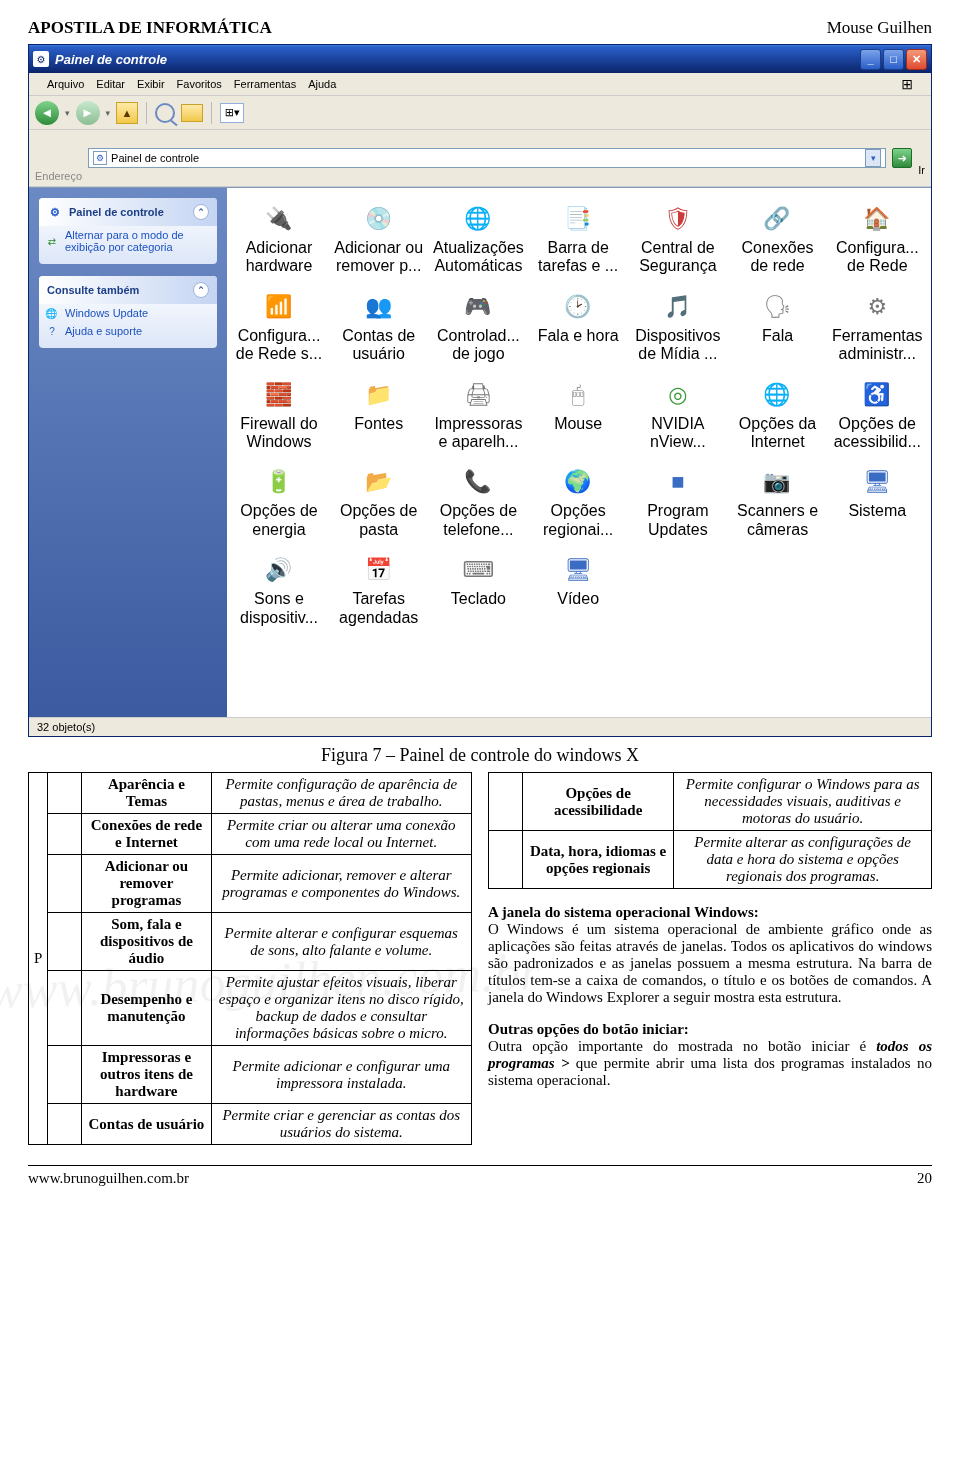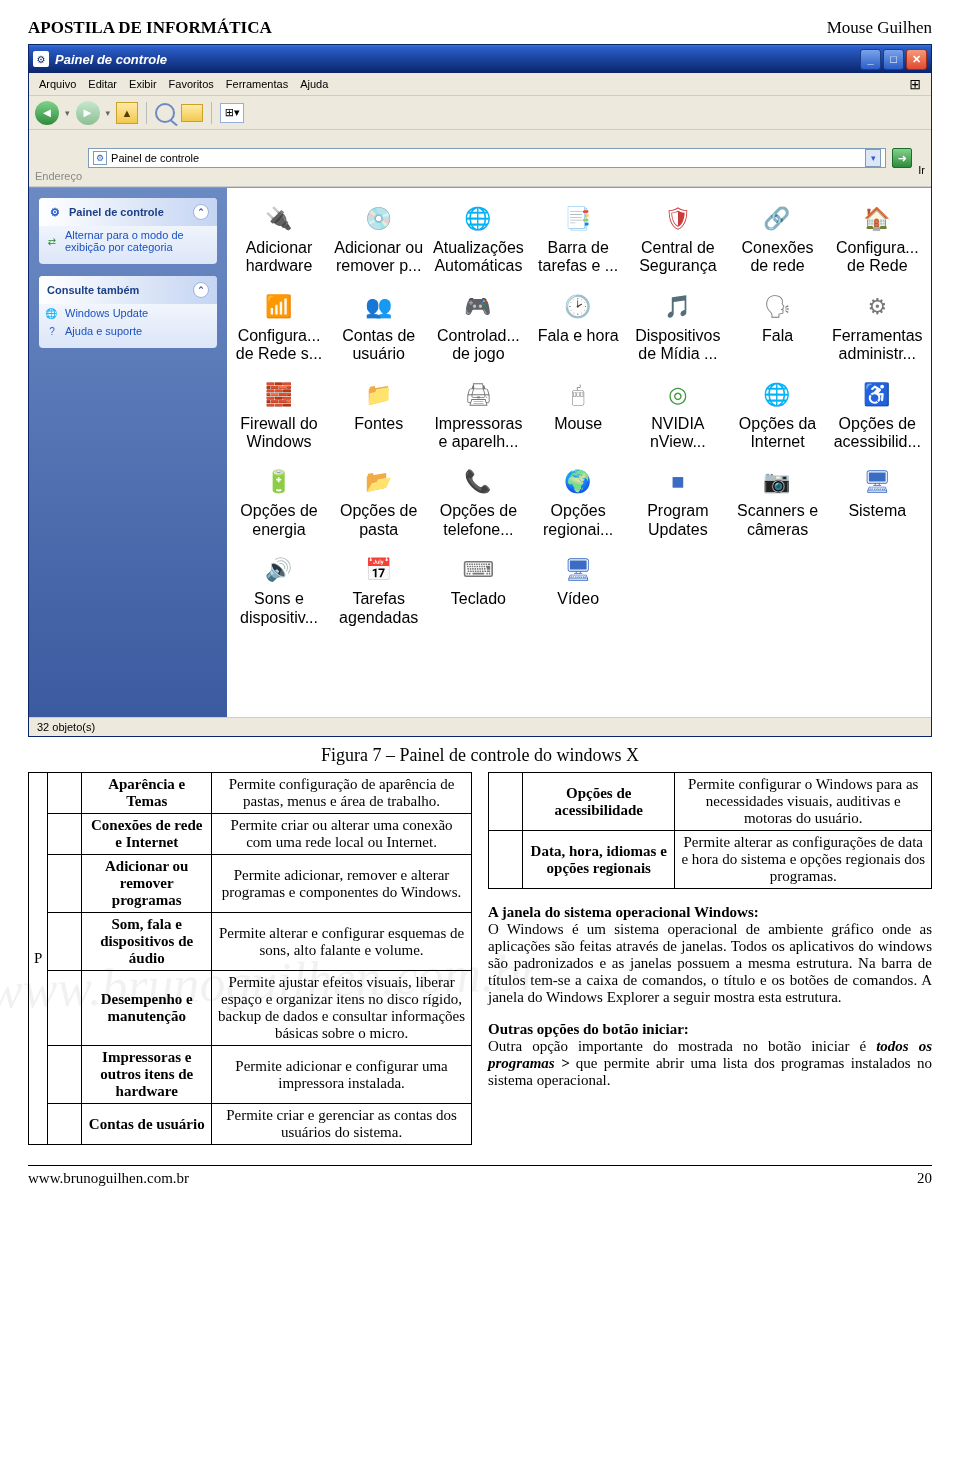--- a/index.html
+++ b/index.html
@@ -9,21 +9,21 @@
   .header-left { font-weight:bold; }
   
   .xp-window { border:1px solid #0A246A; font-family:Tahoma,Arial,sans-serif; font-size:11px; }
   .xp-titlebar { background:linear-gradient(to bottom,#3B77E0 0%,#2A5EC9 8%,#0A246A 100%); color:#fff; display:flex; align-items:center; padding:4px 4px; height:28px; }
   .xp-titlebar .title-icon { width:16px; height:16px; background:#fff; border-radius:2px; margin-right:6px; display:flex; align-items:center; justify-content:center; font-size:10px; color:#0A246A; }
   .xp-titlebar .title-text { font-weight:bold; font-size:13px; flex:1; font-style:italic; }
   .xp-controls { display:flex; gap:2px; }
   .xp-btn { width:21px; height:21px; border-radius:3px; display:flex; align-items:center; justify-content:center; font-size:11px; font-weight:bold; }
   .btn-min,.btn-max { background:linear-gradient(to bottom,#7BA3EA,#2A5EC9); border:1px solid #1B3E87; color:#fff; }
   .btn-close { background:linear-gradient(to bottom,#F49A7A,#E04A2F); border:1px solid #A02B1A; color:#fff; }
-  .xp-menubar { background:#EDE9DC; display:flex; align-items:center; padding:3px 10px; gap:12px; border-bottom:1px solid #ccc; }
+  .xp-menubar { background:#EDE9DC; display:flex; align-items:center; padding:3px 18px; gap:12px; border-bottom:1px solid #ccc; }
   .xp-menubar span { color:#000; }
   .xp-winlogo { margin-left:auto; font-size:14px; }
   .xp-toolbar { background:#EDE9DC; display:flex; align-items:center; gap:6px; padding:4px 6px; border-bottom:1px solid #ccc; height:34px; }
   .tb-icon { width:24px; height:24px; border-radius:12px; display:flex; align-items:center; justify-content:center; font-size:13px; color:#fff; }
   .tb-back { background:linear-gradient(to bottom,#7FD38C,#2E8B3A); }
   .tb-fwd { background:linear-gradient(to bottom,#C6E8CC,#8CBE94); }
   .tb-up { width:22px; height:22px; background:linear-gradient(to bottom,#FFE9A8,#F2C94C); border:1px solid #C9A227; display:flex; align-items:center; justify-content:center; color:#5B3A00; font-weight:bold; }
   .tb-search { width:20px; height:20px; border-radius:10px; border:2px solid #6B8AC4; position:relative; }
   .tb-search::after { content:""; position:absolute; width:8px; height:2px; background:#6B8AC4; bottom:-3px; right:-5px; transform:rotate(40deg); }
   .tb-folders { width:22px; height:18px; background:linear-gradient(to bottom,#FFE9A8,#F2C94C); border:1px solid #C9A227; }
@@ -52,21 +52,21 @@
   .xp-status { background:#EDE9DC; border-top:1px solid #ccc; padding:3px 8px; font-size:11px; display:flex; align-items:center; }
   
   .fig-caption { text-align:center; margin:8px 0 6px 0; font-family:"Times New Roman",serif; font-size:18px; }
   
   .two-col { display:flex; gap:16px; font-family:"Times New Roman",serif; }
   .col { width:50%; }
   table.info { border-collapse:collapse; width:100%; }
   table.info td { border:1px solid #000; padding:3px 5px; vertical-align:middle; font-size:15px; }
   table.info td.icon-col { width:34px; text-align:center; }
   table.info td.name-col { font-weight:bold; text-align:center; }
-  table.info td.desc-col { text-align:center; }
+  table.info td.desc-col { text-align:center;font-style:italic; }
   .p-rotated { width:18px; font-weight:normal; text-align:center; vertical-align:middle; }
   .body-text { font-size:15px; text-align:justify; }
   .body-text b { font-weight:bold; }
   .body-text i { font-style:italic; }
   .watermark-area { position:relative; }
   .watermark { position:absolute; font-size:52px; color:#000; opacity:0.05; font-style:italic; transform:rotate(-2deg); left:-40px; top:180px; pointer-events:none; font-family:"Times New Roman",serif; white-space:nowrap; }
   .footer { margin-top:20px; border-top:1px solid #000; padding-top:4px; display:flex; justify-content:space-between; font-size:15px; }
   
   .ic-blue{color:#3B6CC4;} .ic-green{color:#3C9A3C;} .ic-orange{color:#E29A2D;} .ic-red{color:#CC3B3B;} .ic-gray{color:#777;} .ic-yellow{color:#D9B72C;}
 </style>

